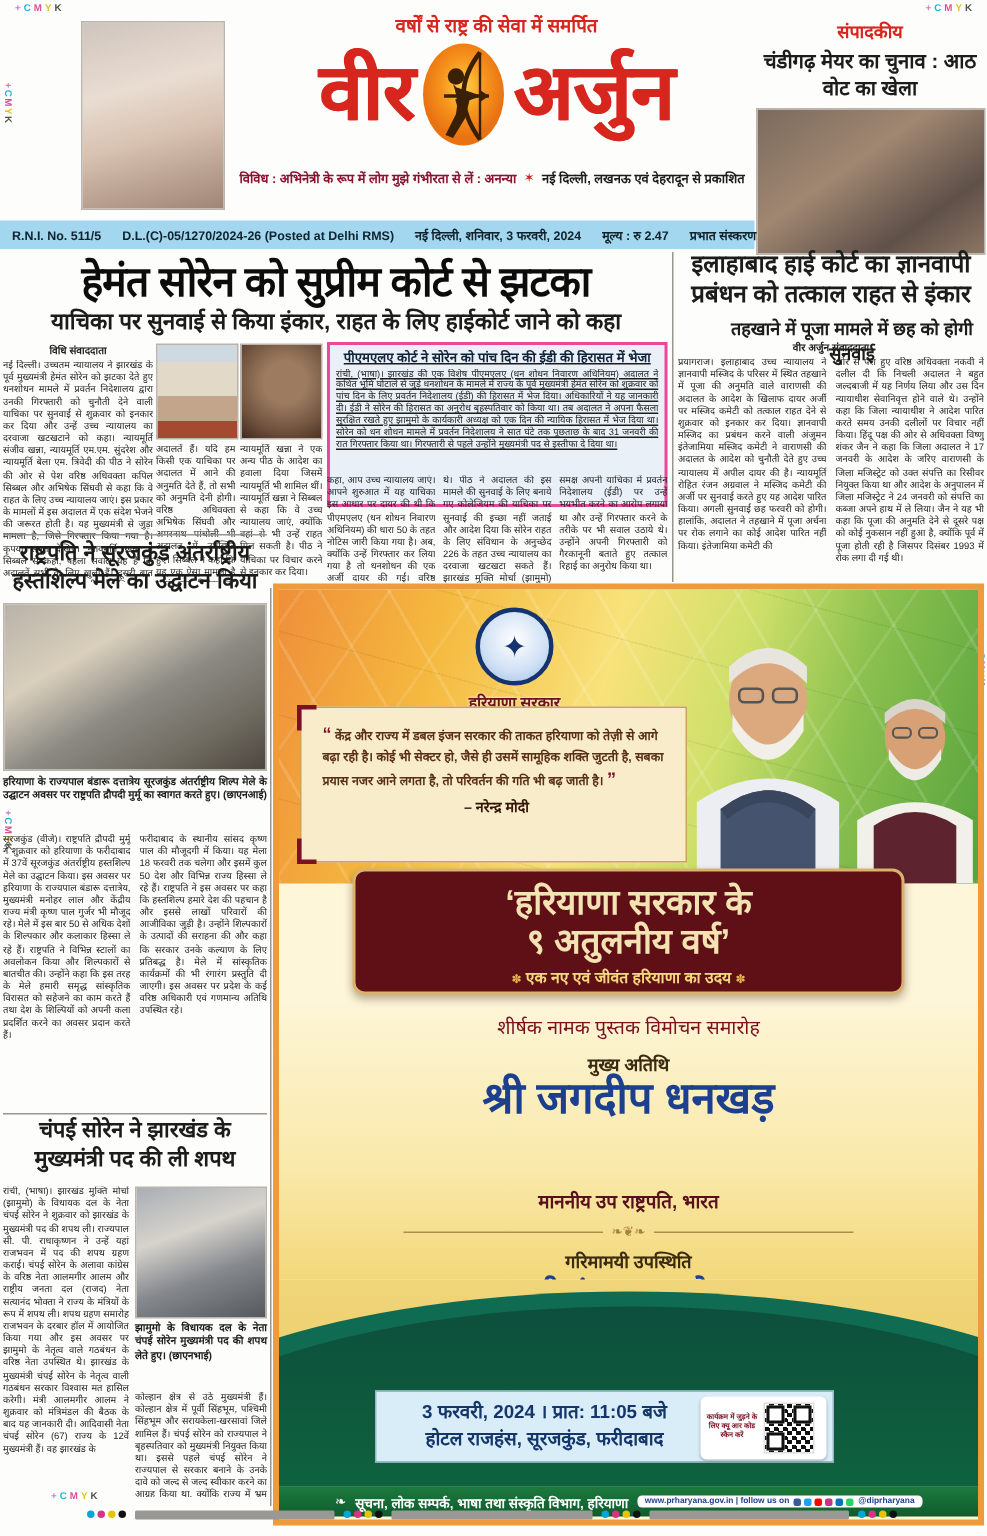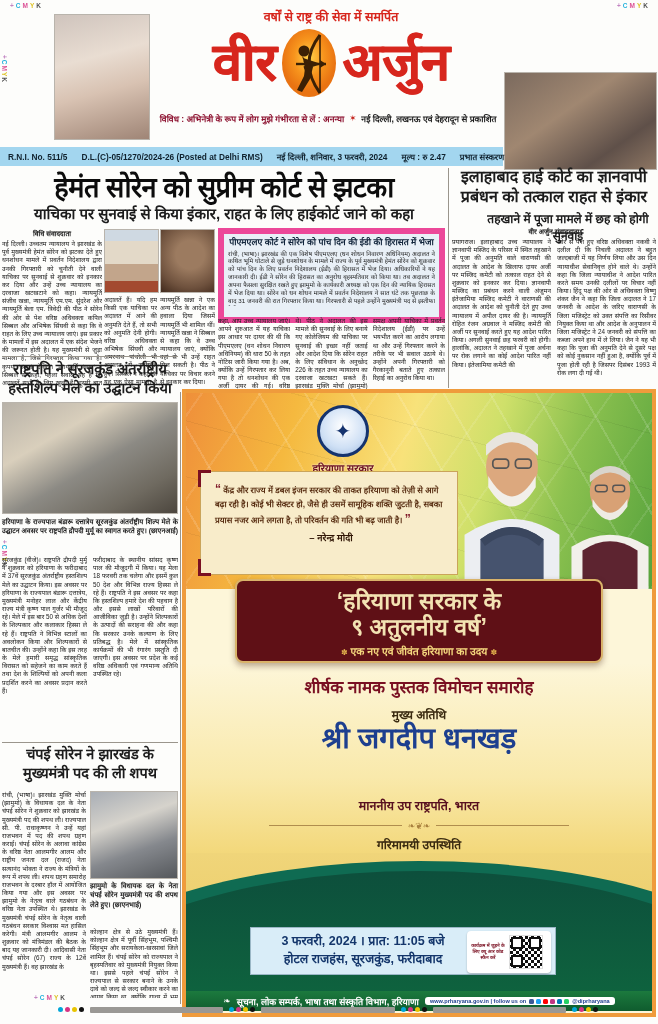--- a/index.html
+++ b/index.html
@@ -46,22 +46,22 @@
   .byline{font-size:6.8px;font-weight:bold;text-align:center;}
   .body-txt{font-size:6.3px;line-height:1.3;text-align:justify;overflow:hidden;color:#222;}
   .lead-byline{position:absolute;left:2px;top:229px;width:100px;}
   .lead-c1{position:absolute;left:2px;top:240px;width:100px;height:148px;}
   .ph-sc{left:104px;top:229px;width:55px;height:64px;
       background:linear-gradient(#cfd9e2 18%,#e3d9c8 18% 55%,#c2a58b 55% 82%,#a34a30 82%);}
   .ph-hs{left:160px;top:229px;width:55px;height:64px;
       background:radial-gradient(circle at 55% 40%,#9c7b60 0 30%,#6e513d 70%,#40291c);}
   .lead-c2{position:absolute;left:104px;top:296px;width:53px;height:92px;}
   .lead-c3{position:absolute;left:160px;top:296px;width:55px;height:92px;}
-  .pmla{position:absolute;left:218px;top:228px;width:227px;height:95px;background:#e9f0f7;
-      border:6px solid #ec4899;padding:3px 4px;}
+  .pmla{position:absolute;left:218px;top:228px;width:227px;height:110px;background:#e9f0f7;
+      border:2px solid #ec4899;padding:3px 4px;text-decoration:underline;}
   .pmla-h{font-size:8.8px;font-weight:bold;text-align:center;line-height:1.2;margin-bottom:2px;color:#10233a;}
   .pmla-b{font-size:6.2px;line-height:1.28;text-align:justify;overflow:hidden;height:56px;}
   .lead-bottom{position:absolute;left:218px;top:317px;width:227px;height:72px;display:flex;gap:5px;}
   .lead-bottom .body-txt{flex:1;height:72px;}
   
   .gy{position:absolute;left:452px;top:167px;width:204px;text-align:center;}
   .gy-h{font-size:16px;font-weight:800;line-height:1.22;}
   .gy-s{font-size:12px;font-weight:bold;margin-top:4px;margin-left:28px;}
   .gy-byline{position:absolute;left:452px;top:227px;width:204px;}
   .gy-cols{position:absolute;left:452px;top:238px;width:204px;height:150px;display:flex;gap:6px;}
@@ -111,21 +111,21 @@
   .p-modi{left:268px;width:116px;height:192px;}
   .p-khattar{left:378px;width:92px;height:156px;}
   .ad-titlebox{position:relative;width:368px;height:84px;margin:-10px auto 0;background:#5f1016;
       border:2px solid #d9b36a;border-radius:8px;z-index:3;text-align:center;padding-top:8px;
       box-shadow:0 3px 6px rgba(60,20,0,.35);}
   .ad-title{font-size:23px;font-weight:800;color:#f3e3b3;line-height:1.12;}
   .ad-subtitle{margin-top:3px;font-size:10.5px;font-weight:bold;color:#f5d87e;}
   .ad-subtitle .fl{color:#e7b84f;font-size:8px;}
   .ad-mid{height:190px;text-align:center;padding-top:12px;
       background:linear-gradient(#fdf6d9,#f9e9ab 60%,#f3d87b);}
-  .ad-event{font-size:17px;font-weight:700;color:#7a1022;}
+  .ad-event{font-size:13px;font-weight:400;color:#7a1022;}
   .ad-cg-label{margin-top:8px;font-size:12px;font-weight:bold;color:#3a2a10;}
   .ad-cg-name{font-size:29px;font-weight:800;color:#1d3f8f;line-height:1.1;}
   .ad-cg-title{font-size:12.5px;font-weight:800;color:#58101f;margin-top:42px;}
   .orn-line{display:flex;align-items:center;gap:6px;width:300px;margin:7px auto 5px;}
   .orn-line:before,.orn-line:after{content:"";flex:1;border-top:1px solid #b08d4e;}
   .orn{color:#a9813f;font-size:9px;}
   .ad-pres{font-size:12px;font-weight:bold;color:#3a2a10;}
   .ad-guests{display:flex;margin-top:2px;}
   .ad-guest{flex:1;}
   .ad-guest+ .ad-guest{border-left:1px solid #b89a5c;}
@@ -198,20 +198,24 @@
       <span class="mast-word" data-name="masthead-title-right">अर्जुन</span>
     </div>
   </div>
 
   <div class="mast-sub" data-name="masthead-subline">
     <span class="q" data-name="actress-quote-text">विविध : अभिनेत्री के रूप में लोग मुझे गंभीरता से लें : अनन्या</span>
     <span class="star" data-name="star-icon">✶</span>
     <span data-name="published-from-text">नई दिल्ली, लखनऊ एवं देहरादून से प्रकाशित</span>
   </div>
 
+  <div class="edi" data-name="editorial-block">
+    <div class="edi-label" data-name="editorial-label">संपादकीय</div>
+    <div class="edi-head" data-name="editorial-headline">चंडीगढ़ मेयर का चुनाव : आठ वोट का खेला</div>
+  </div>
   <div class="photo ph-ed ph-frame" data-name="editorial-photo"></div>
 
   <div class="bar bar-blue" data-name="rni-info-bar">
     <span data-name="rni-number">R.N.I. No. 511/5</span>
     <span data-name="dl-number">D.L.(C)-05/1270/2024-26 (Posted at Delhi RMS)</span>
     <span data-name="dateline">नई दिल्ली, शनिवार, 3 फरवरी, 2024</span>
     <span data-name="price">मूल्य : रु 2.47</span>
     <span data-name="edition-label">प्रभात संस्करण</span>
   </div>
 

